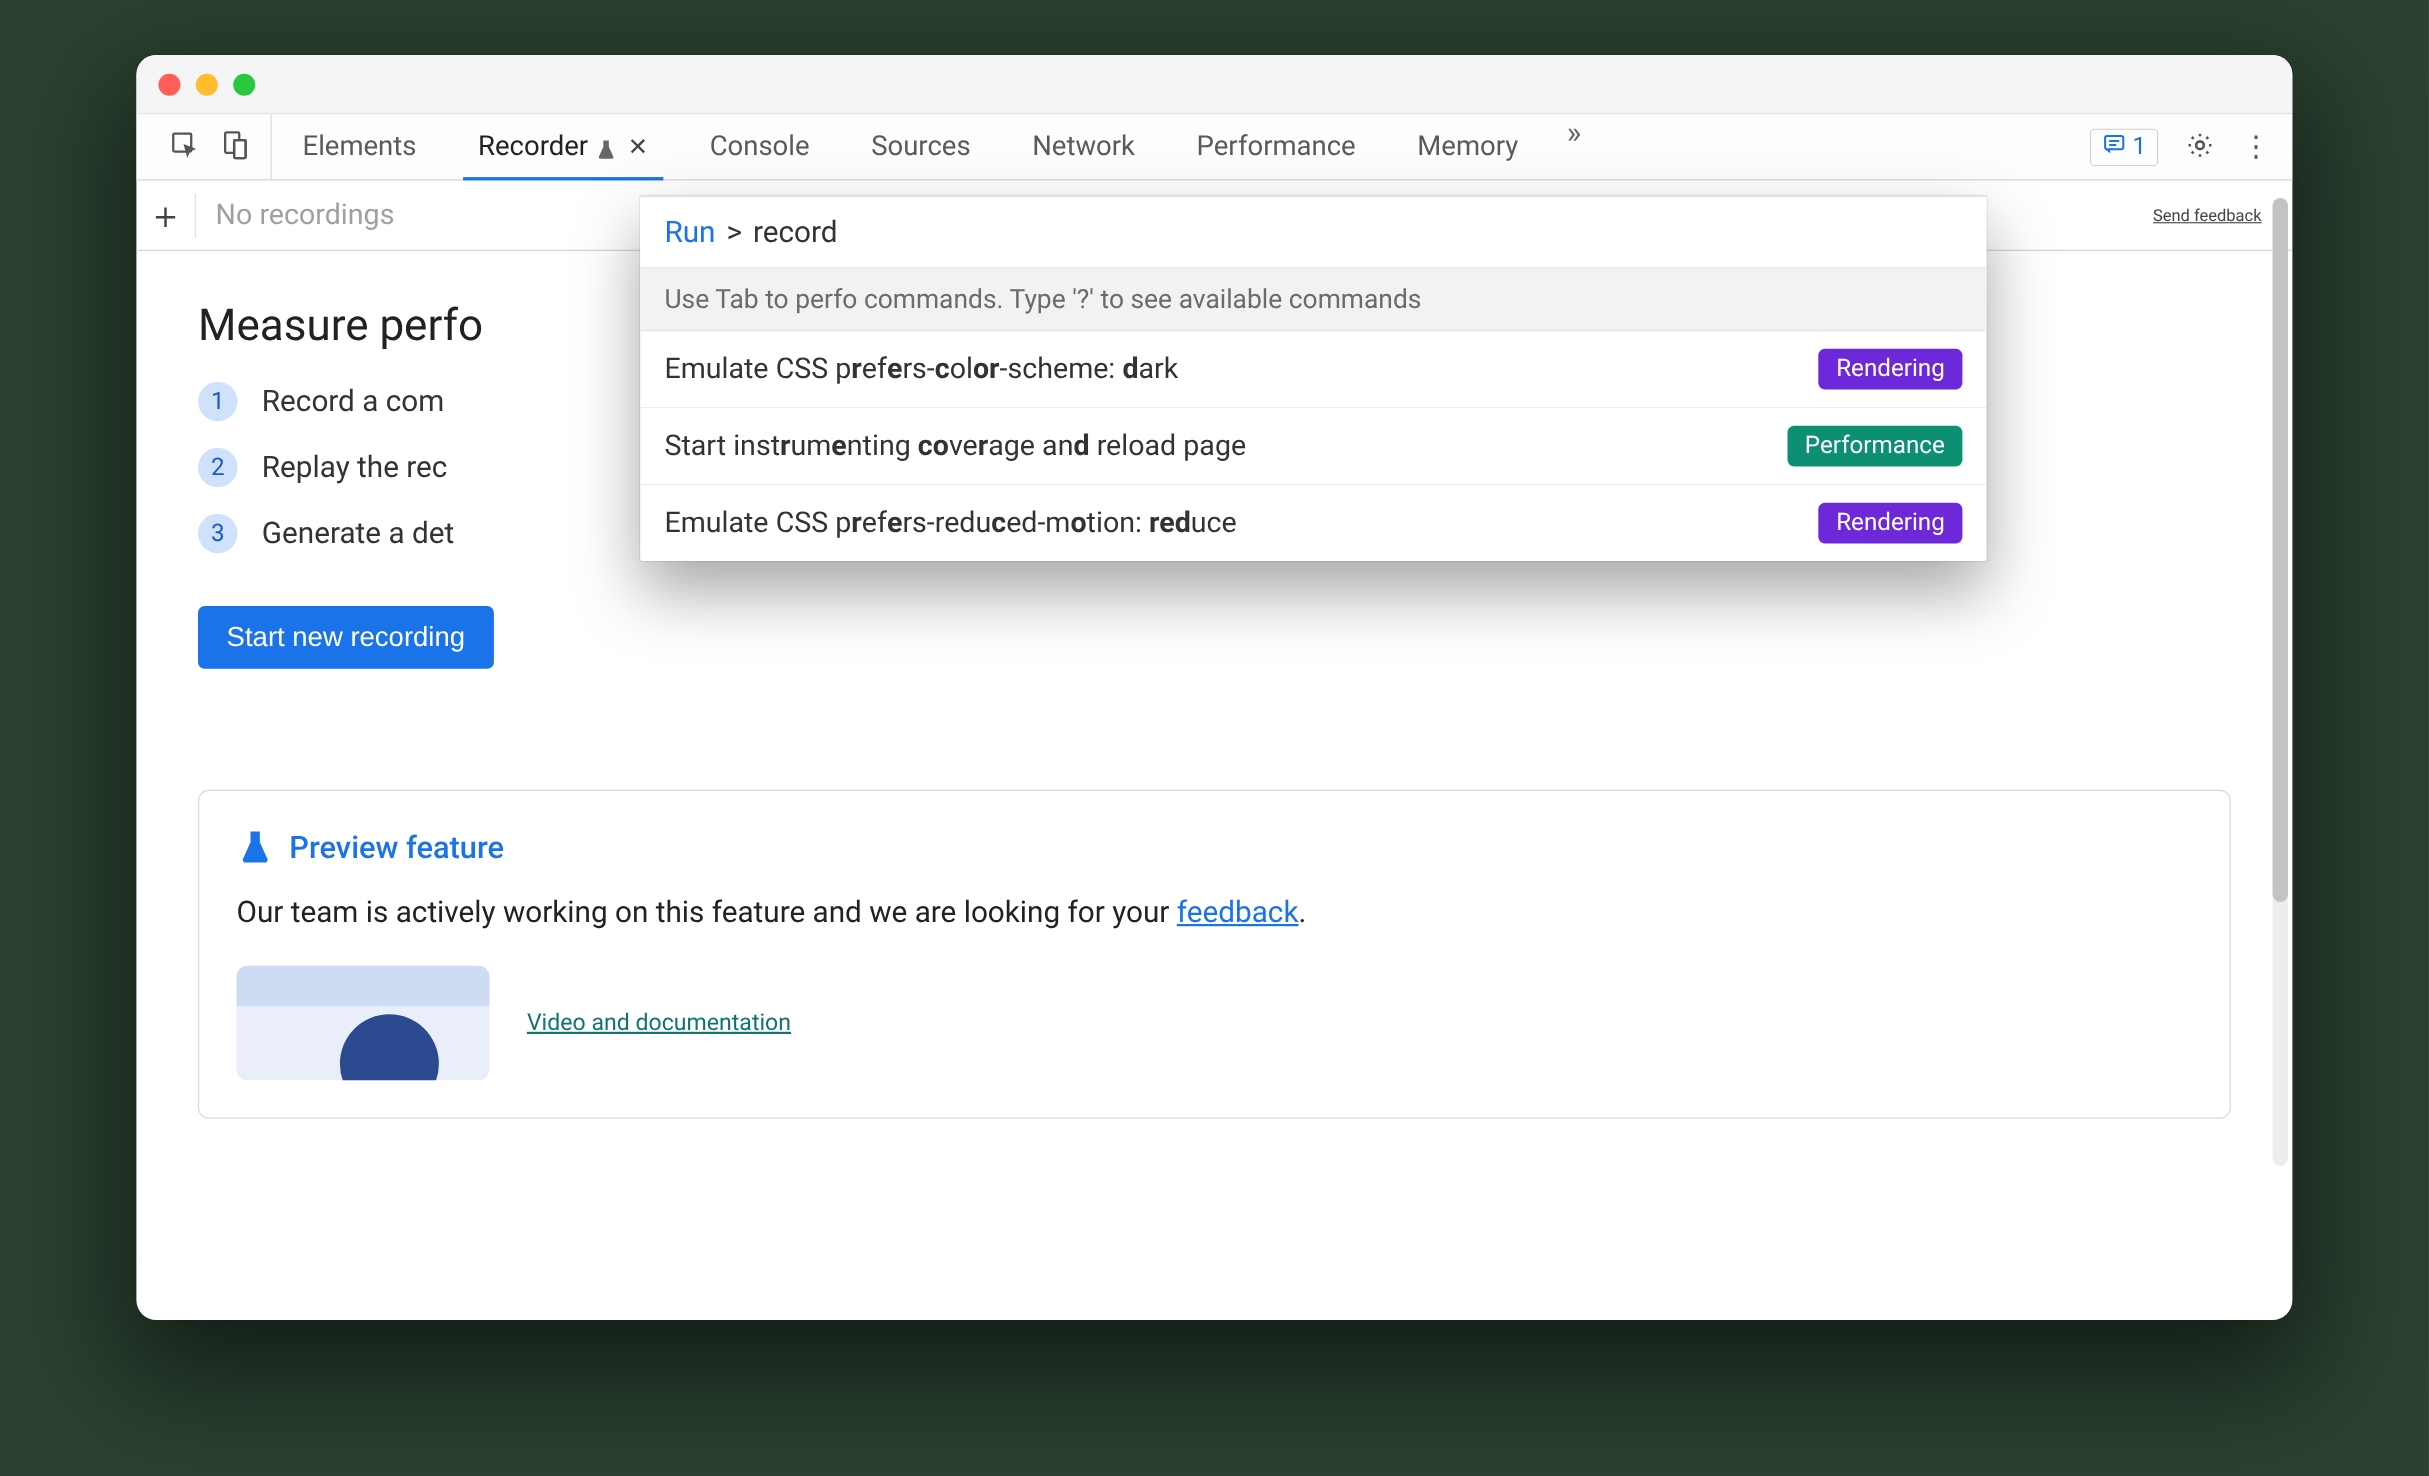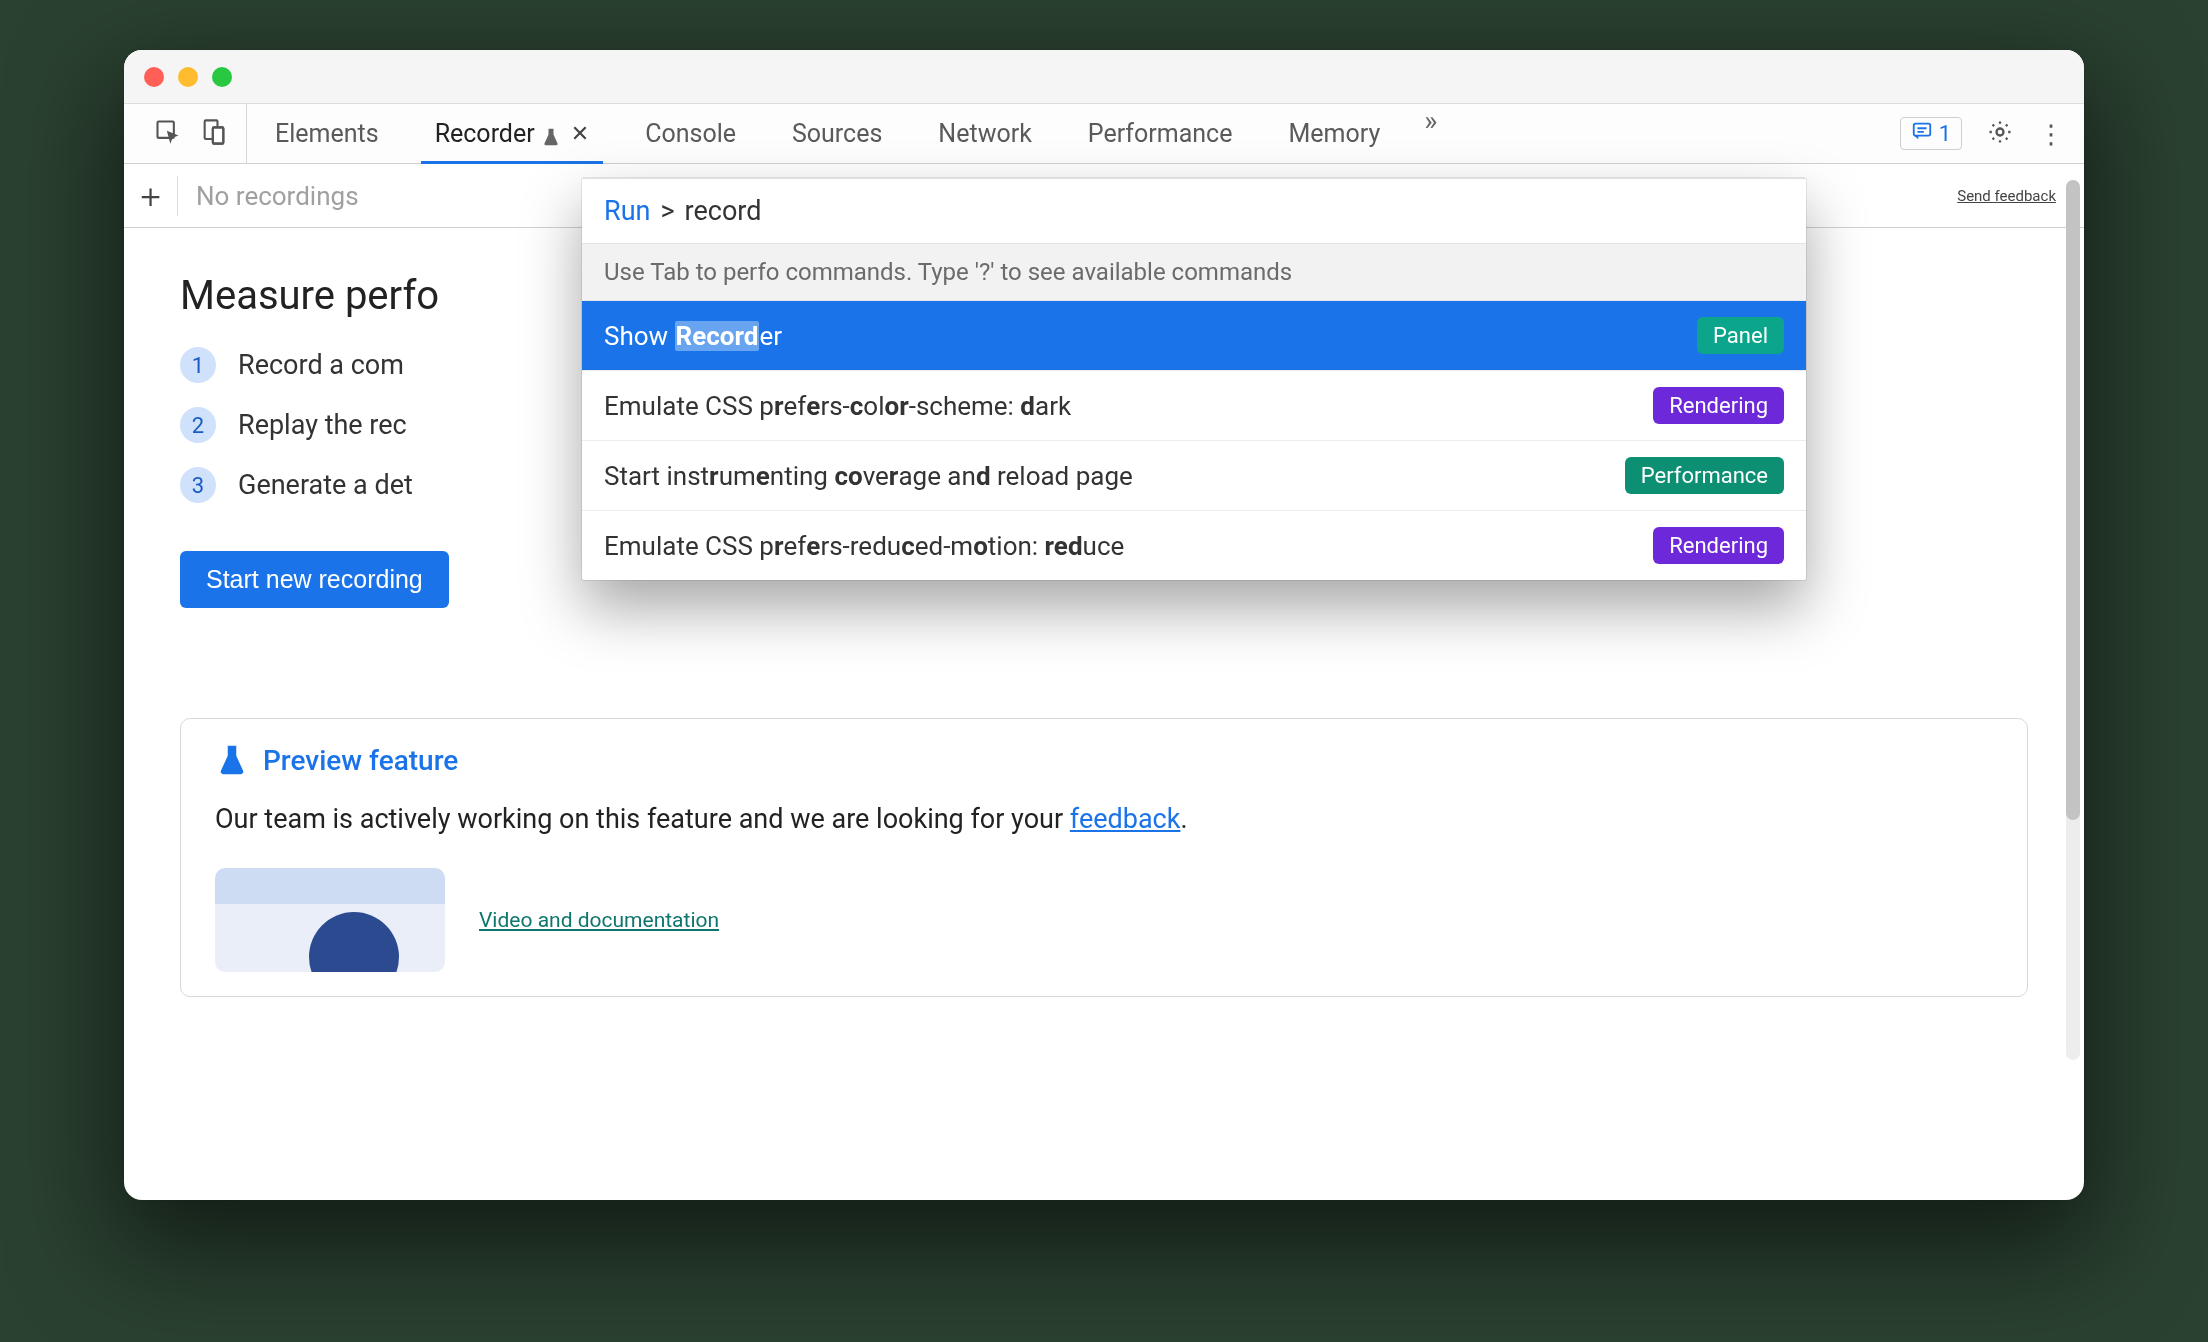--- a/index.html
+++ b/index.html
@@ -196,21 +196,21 @@
     padding: 14px 26px;
     border: none;
     border-radius: 6px;
     cursor: pointer;
   }
 
   .preview-box {
     margin-top: 110px;
     border: 1px solid #d8d8d8;
     border-radius: 10px;
-    padding: 24px 34px;
+    padding: 34px 34px;
   }
   .preview-header {
     display: flex;
     align-items: center;
     gap: 14px;
     margin-bottom: 22px;
   }
   .beaker-icon { width: 34px; height: 34px; }
   .preview-title {
     font-size: 28px;
@@ -456,24 +456,20 @@
     </div>
 
     <div class="palette">
       <div class="palette-search">
         <span class="run">Run</span>
         <span class="caret">&gt;</span>
           <span class="query">record</span>
       </div>
       <div class="palette-hint">Use Tab to perfo commands. Type '?' to see available commands</div>
 
-      <div class="palette-item selected">
-        <span class="match">Show <span class="hl"><b>Record</b></span>er</span>
-        <span class="pill teal">Panel</span>
-      </div>
       <div class="palette-item">
         <span class="match">Emulate CSS p<b>r</b>ef<b>e</b>rs-<b>c</b>ol<b>or</b>-scheme: <b>d</b>ark</span>
         <span class="pill magenta">Rendering</span>
       </div>
       <div class="palette-item">
         <span class="match">Start inst<b>r</b>um<b>e</b>nting <b>co</b>ve<b>r</b>age an<b>d</b> reload page</span>
         <span class="pill green">Performance</span>
       </div>
       <div class="palette-item">
         <span class="match">Emulate CSS p<b>r</b>ef<b>e</b>rs-redu<b>c</b>ed-m<b>o</b>tion: <b>red</b>uce</span>

